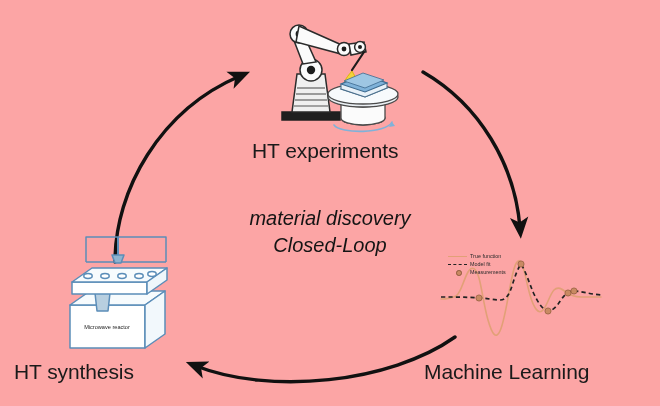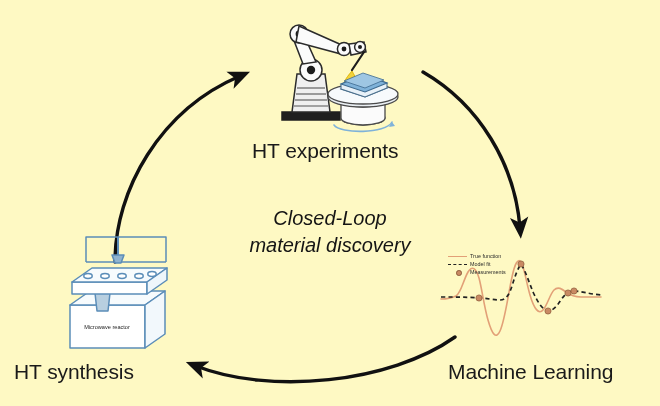--- a/index.html
+++ b/index.html
@@ -4,21 +4,21 @@
 <style>
   html, body {
     margin: 0;
     padding: 0;
     background: #ffffff;
   }
   #canvas {
     position: relative;
     width: 660px;
     height: 406px;
-    background: #fef9c3;
+    background: #fca5a5;
     overflow: hidden;
     font-family: "Liberation Sans", sans-serif;
   }
   .layer {
     position: absolute;
     left: 0;
     top: 0;
     width: 660px;
     height: 406px;
   }
@@ -33,21 +33,21 @@
   }
   #label-ht-experiments {
     left: 252px;
     top: 139px;
   }
   #label-ht-synthesis {
     left: 14px;
     top: 360px;
   }
   #label-machine-learning {
-    left: 448px;
+    left: 424px;
     top: 360px;
     text-align: center;
   }
   .center-caption {
     position: absolute;
     left: 222px;
     top: 205px;
     width: 216px;
     text-align: center;
     color: #141414;
@@ -267,17 +267,17 @@
     </div>
   </div>
 
   <div class="node-label" id="label-ht-experiments">HT experiments</div>
 
   <div class="node-label" id="label-ht-synthesis">HT synthesis</div>
 
   <div class="node-label" id="label-machine-learning">Machine Learning</div>
 
   <div class="center-caption">
+    <div>material discovery</div>
     <div>Closed-Loop</div>
-    <div>material discovery</div>
   </div>
 
 </div>
 
 </body></html>

